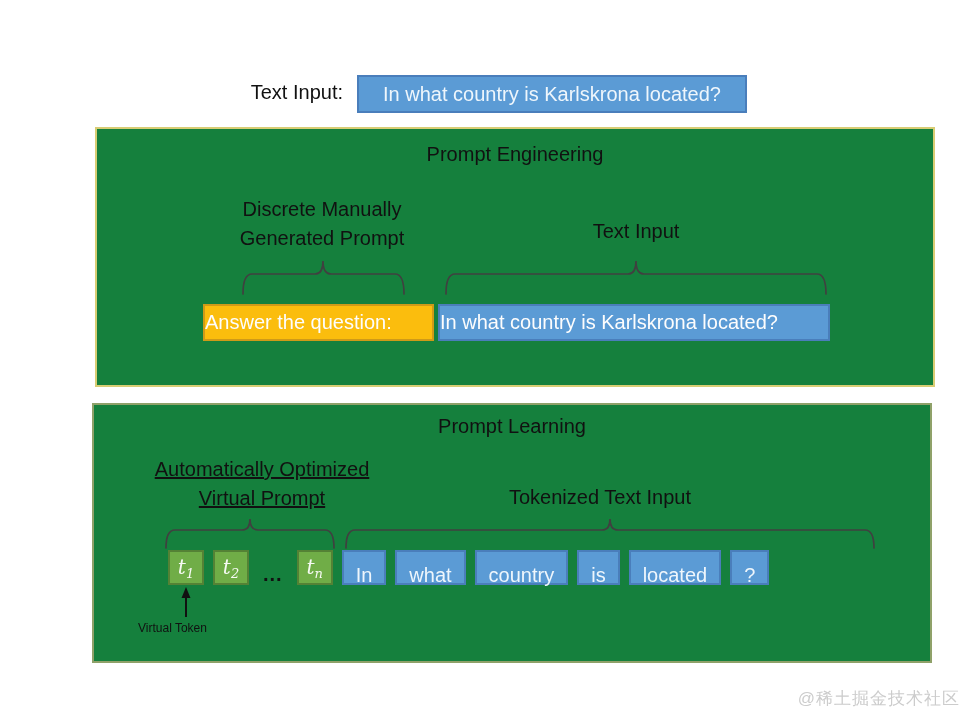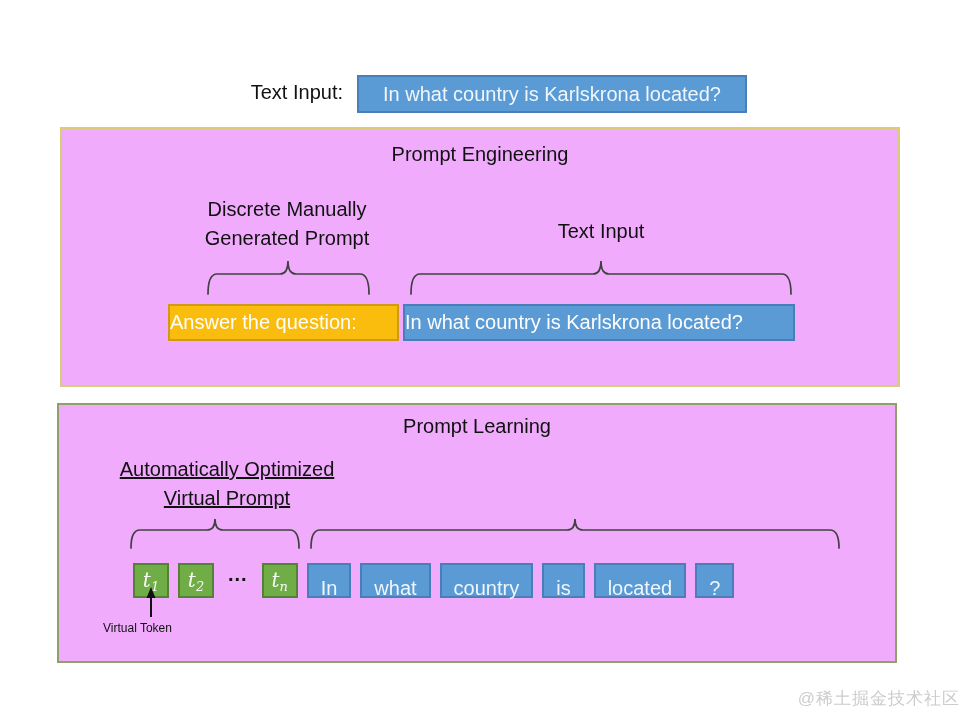--- a/index.html
+++ b/index.html
@@ -8,21 +8,21 @@
   .stage { position:relative; width:972px; height:717px; background:#fff; }
 
   
   .top-label { position:absolute; left:215px; top:81px; width:128px;
                text-align:right; font-size:20px; color:#111; }
   .top-input { position:absolute; left:357px; top:75px; width:390px; height:38px;
                background:#5b9bd5; border:2px solid #4a7ebb; color:#eef6fc;
                font-size:20px; text-align:center; line-height:34px; }
 
   
-  .panel { position:absolute; background:#f0abfc; }
+  .panel { position:absolute; background:#15803d;margin-left:35px; }
   .panel.pe { left:60px; top:127px; width:840px; height:260px; border:2px solid #d8cd74; }
   .panel.pl { left:57px; top:403px; width:840px; height:260px; border:2px solid #8fa169; }
   .panel-title { position:absolute; left:0; top:14px; width:100%;
                  text-align:center; font-size:20px; color:#111; }
   .panel.pl .panel-title { top:10px; }
 
   .grp-label { position:absolute; text-align:center; font-size:20px;
                line-height:29px; color:#111; }
   .pe .lbl-prompt { left:105px; top:66px; width:240px; }
   .pe .lbl-input  { left:439px; top:88px; width:200px; }
@@ -36,21 +36,21 @@
   .pl .brace-right { left:251px; top:112px; }
 
   
   .chip { font-size:20px; text-align:left; color:#fdfdfd; }
   .pe .chip-prompt { position:absolute; left:106px; top:175px; width:231px; height:37px;
                      line-height:33px; background:#fbbd0d; border:2px solid #cf9a18; }
   .pe .chip-input  { position:absolute; left:341px; top:175px; width:392px; height:37px;
                      line-height:33px; background:#5b9bd5; border:2px solid #4a7ebb; }
 
   .token-row { position:absolute; left:74px; top:145px; height:48px;
-               display:flex; align-items:flex-end; gap:9px; }
+               display:flex; align-items:flex-start; gap:9px; }
   .vtoken { width:36px; height:35px; background:#70ad47; border:2px solid #548235;
             color:#f6faf3; text-align:center; line-height:30px; }
   .tbase { font-family:"DejaVu Serif", serif; font-style:italic; font-size:20px; }
   .tsub  { font-family:"DejaVu Serif", serif; font-style:italic; font-size:13px;
            position:relative; top:4px; }
   .ellipsis { align-self:center; color:#111; font-size:20px; font-weight:bold;
               letter-spacing:1px; margin:0 5px; line-height:10px; }
   .wtoken { height:35px; background:#5b9bd5; border:2px solid #4a7ebb;
             color:#eef6fc; font-size:20px; line-height:31px; padding:8px 12px;
             white-space:nowrap; }
@@ -89,20 +89,21 @@
     <div class="chip chip-input">In what country is Karlskrona located?</div>
   </div>
 
   <div class="panel pl">
     <div class="panel-title">Prompt Learning</div>
 
     <div class="grp-label lbl-prompt">
       <span>Automatically Optimized</span><br>
       <span>Virtual Prompt</span>
     </div>
+    <div class="grp-label lbl-input">Tokenized Text Input</div>
 
     <svg class="brace brace-left" width="170" height="32" viewBox="0 0 170 32">
       <path d="M1,31 Q1,13 10,13 L77,13 Q85,13 85,2 Q85,13 93,13 L160,13 Q169,13 169,31" fill="none" stroke="#404040" stroke-width="1.7" stroke-linecap="round"></path>
     </svg>
     <svg class="brace brace-right" width="530" height="32" viewBox="0 0 530 32">
       <path d="M1,31 Q1,13 10,13 L257,13 Q265,13 265,2 Q265,13 273,13 L520,13 Q529,13 529,31" fill="none" stroke="#404040" stroke-width="1.7" stroke-linecap="round"></path>
     </svg>
 
     <div class="token-row">
       <div class="vtoken"><span class="tbase">t</span><span class="tsub">1</span></div>

